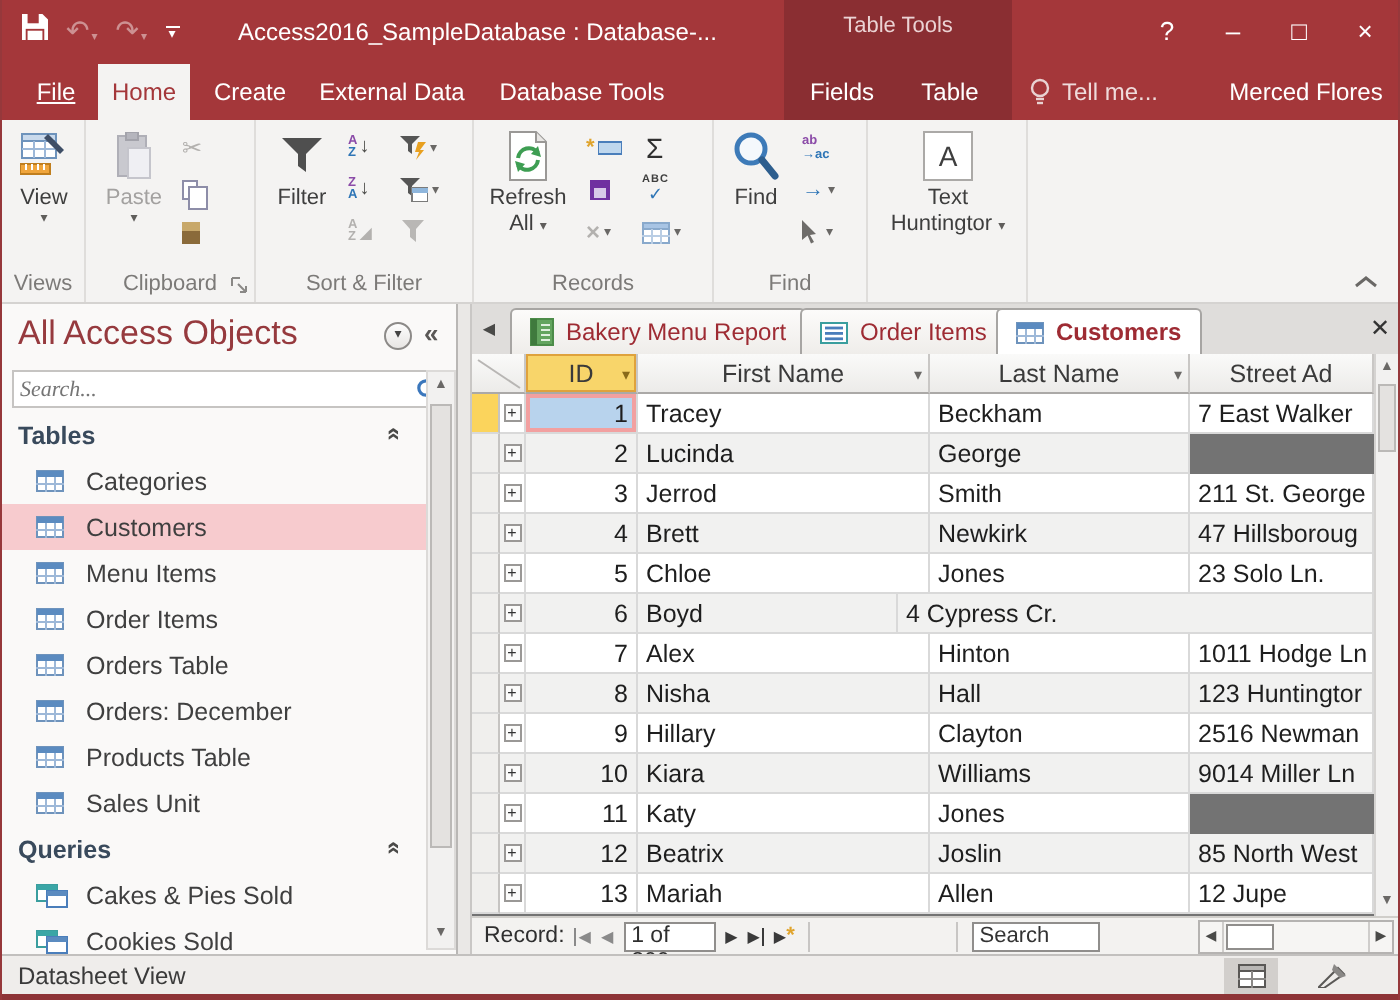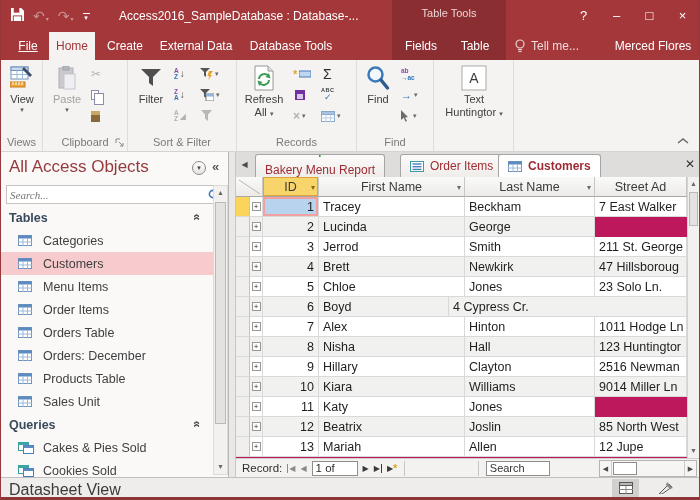--- a/index.html
+++ b/index.html
@@ -104,25 +104,25 @@
 
   
   .doc { position:absolute; left:235px; top:0; right:0; height:325px; }
   .doc-tabs { position:absolute; top:0; left:0; right:0; height:25px; background:#DFDDDB; }
   .dtab-scroll { position:absolute; left:0; top:0; width:17px; height:25px; text-align:center; line-height:25px;
                  font-size:8px; color:#4A4A48; }
   .dtab { position:absolute; top:2px; height:23px; border:1px solid #A7A5A3; border-bottom:none;
           border-radius:3px 3px 0 0; display:flex; align-items:center; gap:6px; padding:0 9px;
           font-size:12px; color:#9E2B33; background:linear-gradient(#FCFBFA,#EFEDEA); white-space:nowrap; }
   .dtab.active { background:#fff; font-weight:bold; }
-  .dt-1 { left:19px;flex-direction:column; } .dt-2 { left:164px; } .dt-3 { left:262px; }
+  .dt-1 { left:19px; } .dt-2 { left:164px; } .dt-3 { left:262px; }
   .doc-close { position:absolute; right:4px; top:0; height:25px; line-height:25px; font-size:12px; color:#333; }
 
   
-  .sheet { position:absolute; left:0; top:25px; right:12px; bottom:19px; background:#be185d; overflow:hidden; }
+  .sheet { position:absolute; left:0; top:25px; right:12px; bottom:19px; background:#737373; overflow:hidden; }
   .hrow { display:flex; height:20px; }
   .hcell { background:linear-gradient(#FAFAF9,#ECEBE9); border-right:1px solid #C9C7C5; border-bottom:1px solid #ABA9A7;
            display:flex; align-items:center; justify-content:center; font-size:12.5px; color:#3A3A3A;
            position:relative; white-space:nowrap; overflow:hidden; }
   .hcell .drop { position:absolute; right:3px; top:6px; font-size:8px; color:#6A6866; }
   .h-corner { width:27px; }
   .h-id { width:56px; background:#F8D56A; box-shadow:inset 0 0 0 1px #DFA23C; }
   .h-id .drop { color:#8A6A1A; }
   .h-fn { width:146px; } .h-ln { width:130px; } .h-st { flex:1; }
   .r { display:flex; height:20px; font-size:12.5px; color:#1E1E1E; }
@@ -154,21 +154,21 @@
   .nofilter { display:flex; gap:3px; color:#9A9896;margin-top:48px; }
   .rec-search { width:64px; height:15px; border:1px solid #908E8C; background:#fff; font:11px "Liberation Sans",sans-serif;
                 padding-left:3px; color:#333; outline:none; }
   .rec-search::placeholder { color:#333; opacity:1; }
   .hscroll { position:absolute; right:2px; top:1px; width:98px; height:17px; background:#F6F5F3; border:1px solid #B5B3B1; }
   .hs-arrow { position:absolute; top:0; width:12px; height:15px; font-size:7px; color:#4A4A48; text-align:center; line-height:15px; }
   .hs-thumb { position:absolute; left:13px; top:1px; width:24px; height:13px; background:#fff; border:1px solid #908E8C; }
 
   
   .statusbar { position:absolute; left:0; right:0; bottom:3px; height:20px; background:#EFEDEB; border-top:1px solid #C2C0BE; }
-  .status-text { position:absolute; left:8px; top:3px; font-size:16px; color:#3A3A3A; }
+  .status-text { position:absolute; left:8px; top:3px; font-size:12px; color:#3A3A3A; }
   .st-btn { position:absolute; top:1px; width:27px; height:18px; display:flex; align-items:center; justify-content:center; }
   .st-ds { right:60px; background:#D2CFCC; }
   .st-design { right:20px; }
   .bottom-border { position:absolute; left:0; right:0; bottom:0; height:3px; background:#8E3437; }
 </style>
 </head>
 <body>
 
 <div id="app">
   <div class="top-red"></div>

